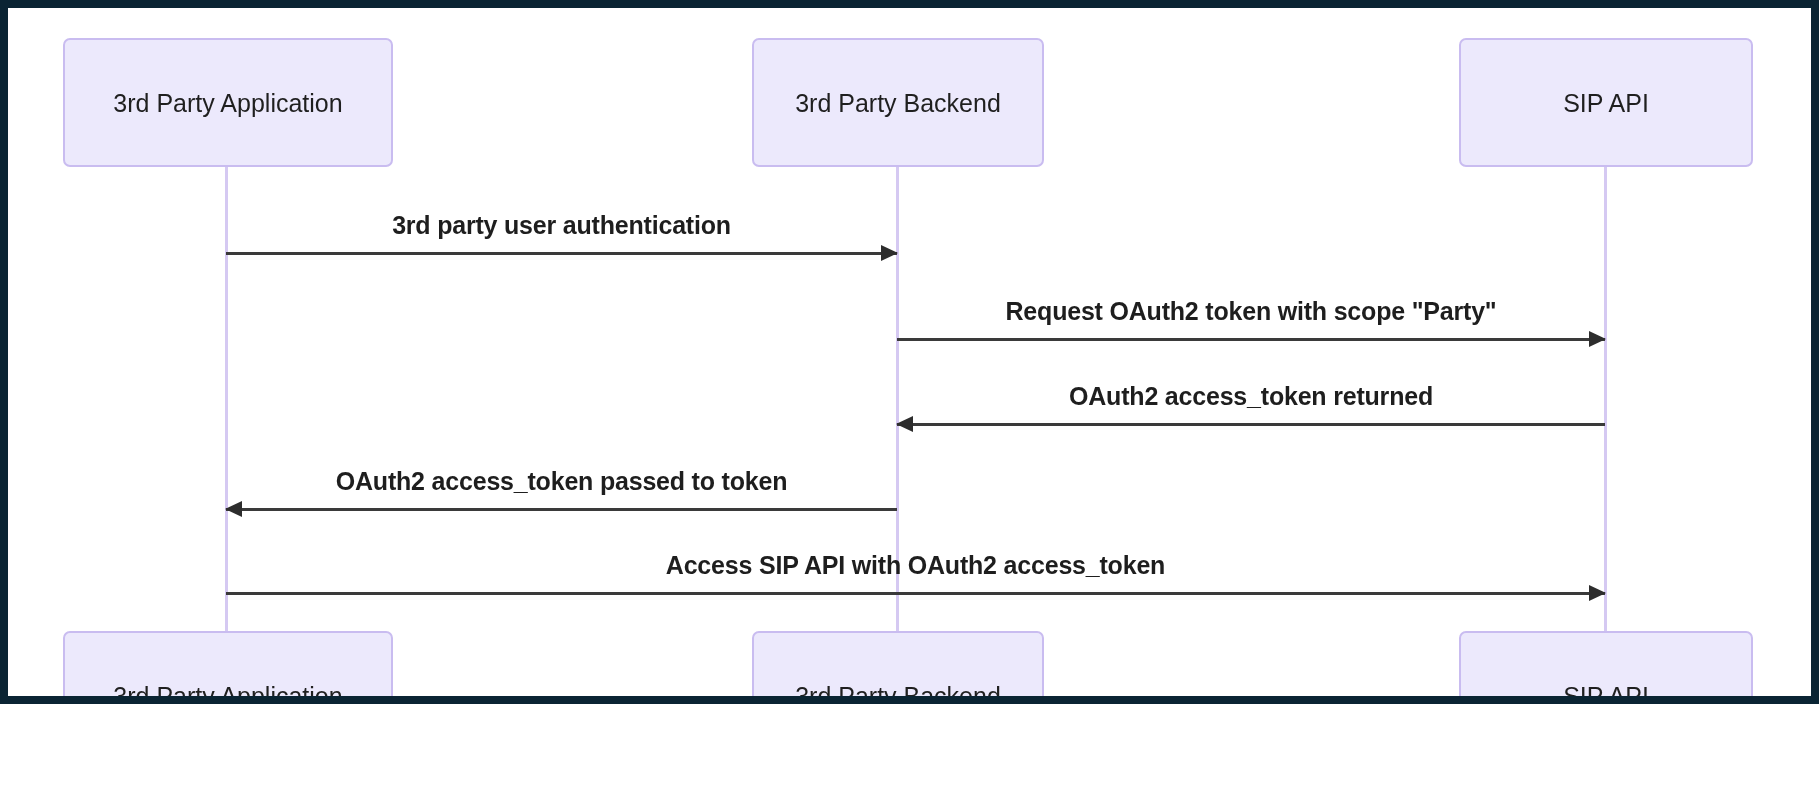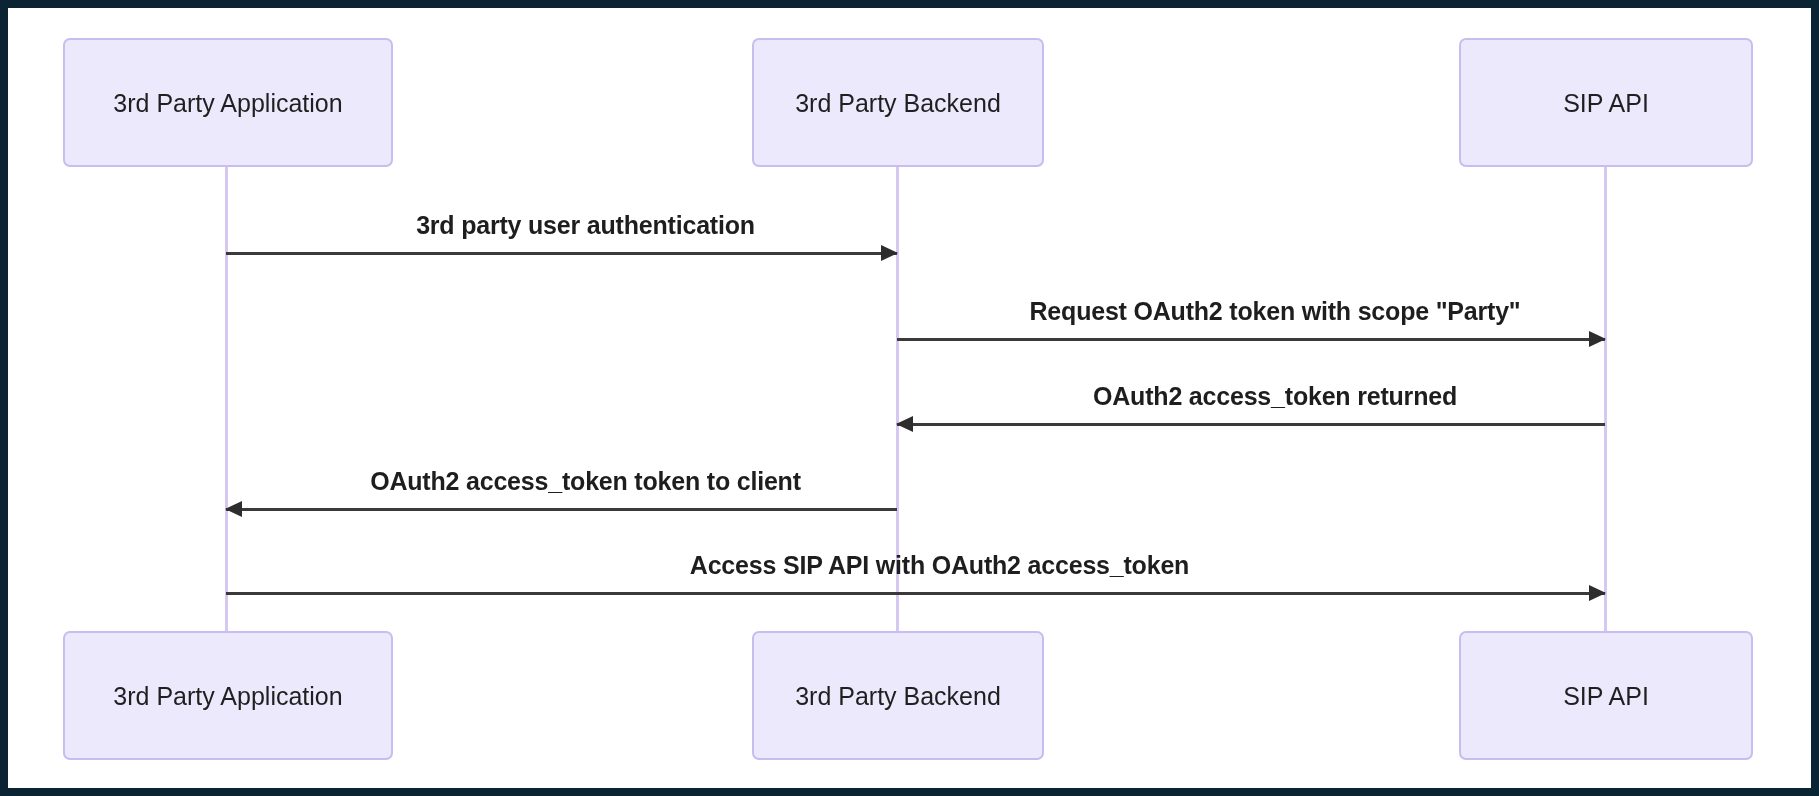--- a/index.html
+++ b/index.html
@@ -7,21 +7,21 @@
     margin: 0;
     padding: 0;
     background: #ffffff;
   }
   body {
     font-family: "Liberation Sans", sans-serif;
   }
   #canvas {
     position: relative;
     width: 1819px;
-    height: 796px;
+    height: 704px;
     box-sizing: border-box;
     background: #ffffff;
     border: 8px solid #0a2433;
     overflow: hidden;
   }
   .diagram-surface {
     position: absolute;
     left: 0; top: 0;
     width: 100%;
     height: 100%;
@@ -85,21 +85,20 @@
     position: absolute;
     bottom: 12px;
     width: 100%;
     text-align: center;
     font-family: "Liberation Sans", sans-serif;
     font-size: 25px;
     font-weight: 700;
     color: #1e1e1e;
     white-space: nowrap;
     letter-spacing: -0.2px;
-    margin-left: 24px;
   }
 </style>
 </head>
 <body>
 
 <div id="canvas">
   <div class="diagram-surface">
 
     <div class="lifeline" id="lifeline-0" style="left: 217px; top: 159px; height: 464px;"></div>
     <div class="lifeline" id="lifeline-1" style="left: 888px; top: 159px; height: 464px;"></div>
@@ -126,21 +125,21 @@
       <div class="msg-label">Request OAuth2 token with scope "Party"</div>
     </div>
     <div class="msg" id="msg-2" style="left: 889px; top: 415px; width: 708px;">
       <div class="msg-line" style="width: 708px;"></div>
       <div class="msg-head left"></div>
       <div class="msg-label">OAuth2 access_token returned</div>
     </div>
     <div class="msg" id="msg-3" style="left: 218px; top: 500px; width: 671px;">
       <div class="msg-line" style="width: 671px;"></div>
       <div class="msg-head left"></div>
-      <div class="msg-label">OAuth2 access_token token to client</div>
+      <div class="msg-label">OAuth2 access_token passed to token</div>
     </div>
     <div class="msg" id="msg-4" style="left: 218px; top: 584px; width: 1379px;">
       <div class="msg-line" style="width: 1379px;"></div>
       <div class="msg-head right"></div>
       <div class="msg-label">Access SIP API with OAuth2 access_token</div>
     </div>
 
     <div class="actor-box" id="box-bot-0" style="left: 55px; width: 330px; height: 129px; top: 623px;">
       <span class="actor-label">3rd Party Application</span>
     </div>

